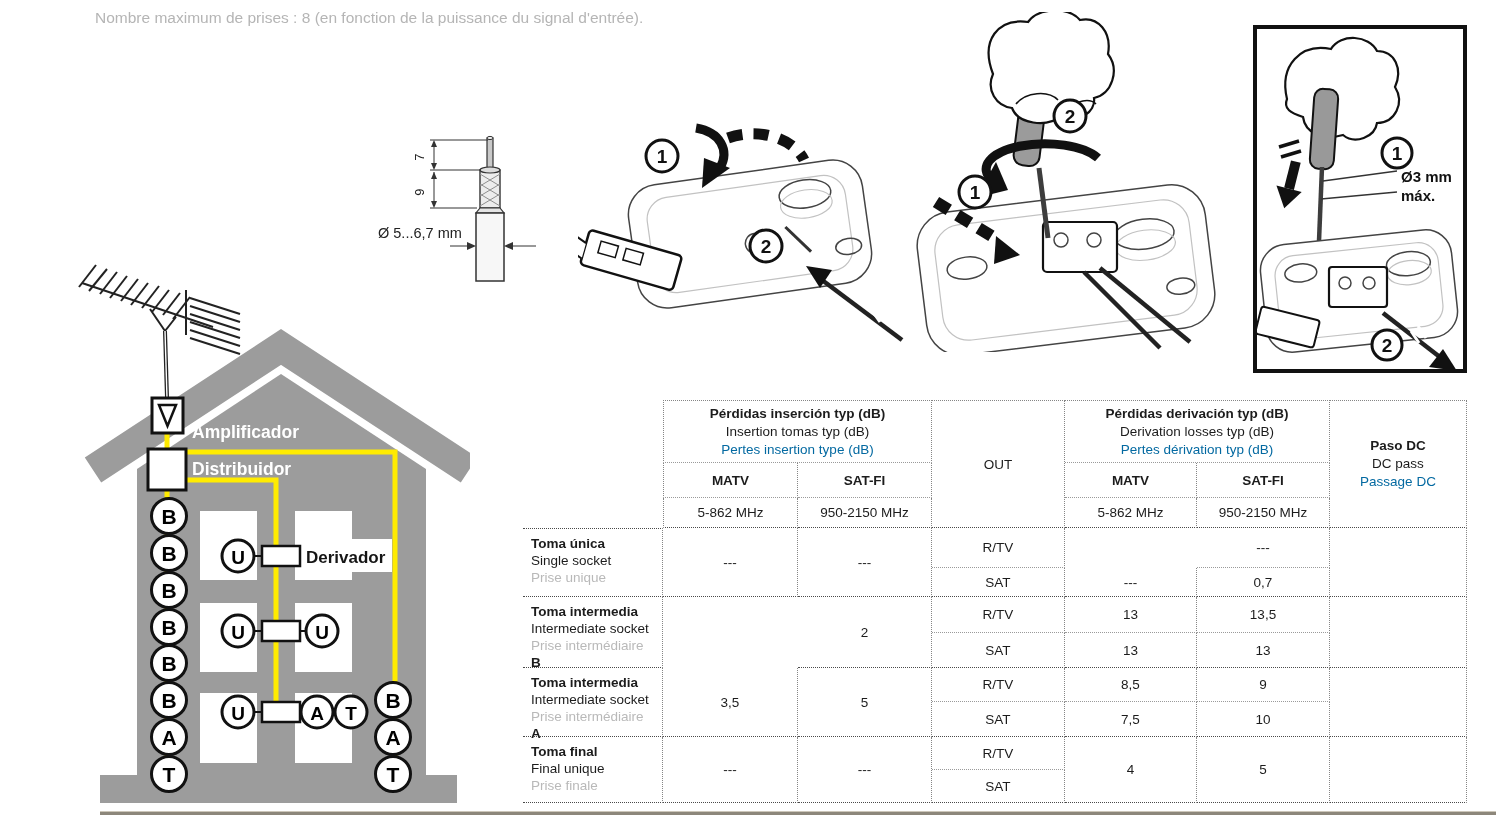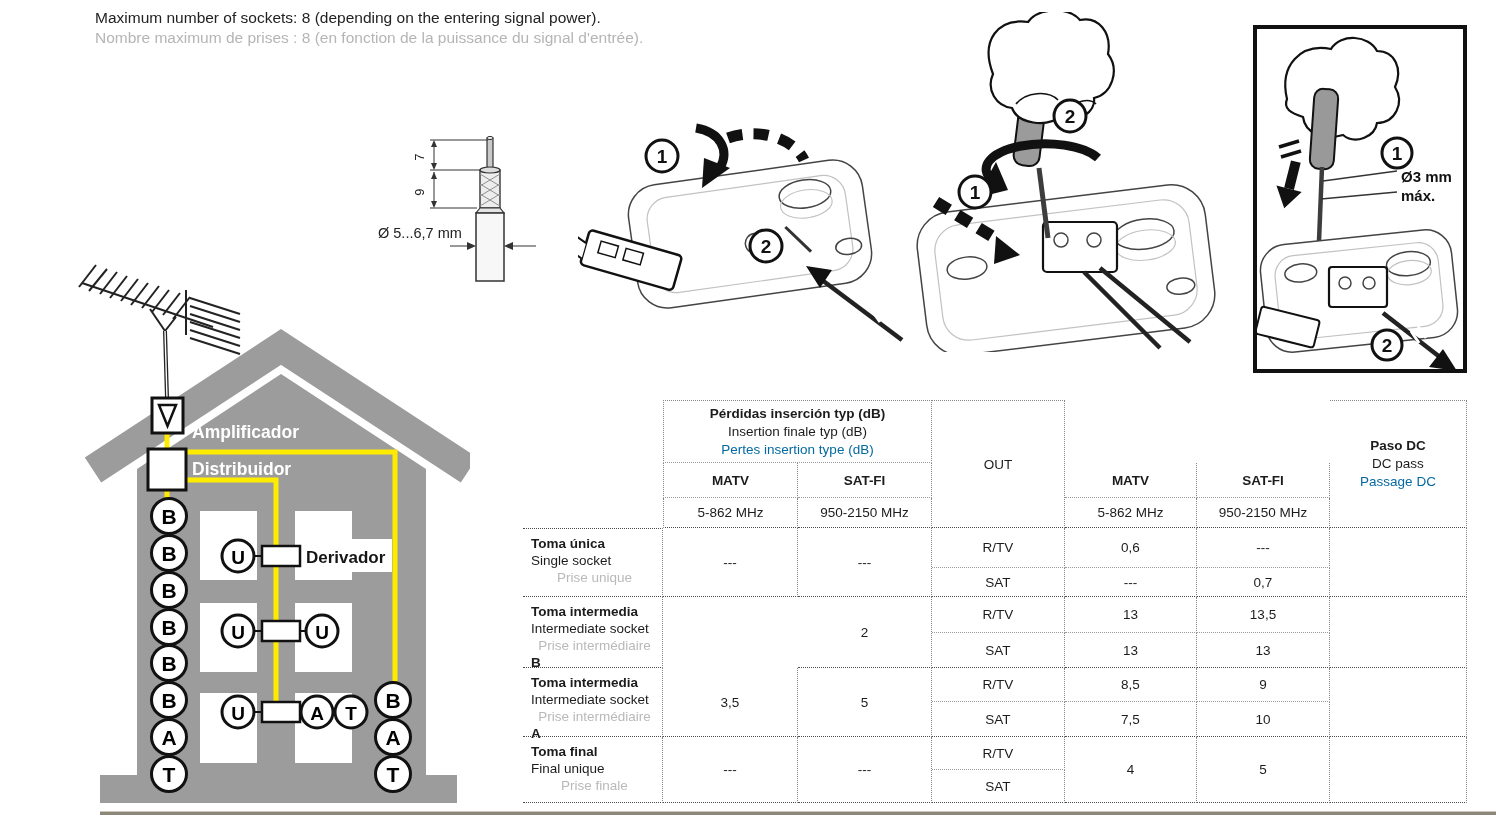--- a/index.html
+++ b/index.html
@@ -27,37 +27,36 @@
   .bl{border-left:1px dotted #858585;}
   .bb{border-bottom:1px dotted #9a9a9a;}
   .bbd{border-bottom:1px dotted #4a4a4a;}
   .bt{border-top:1px dotted #858585;}
   .btd{border-top:1px dotted #4a4a4a;}
   .g3 div{line-height:18px;}
   .g3 .es{font-weight:bold;}
   .g3 .fr{color:#0369a1;}
   .lblcell{display:block;text-align:left;padding:6px 4px 0 8px;line-height:17px;}
   .lblcell .es{font-weight:bold;}
-  .lblcell .fr{color:#b9b9b9;text-align:center;}
+  .lblcell .fr{color:#b9b9b9;}
   .lblcell .sfx{font-weight:600;}
   .hbold{font-weight:bold;}
   
   .rule{left:100px;top:811px;width:1396px;height:3px;background:#8d877b;border-top:1px solid #cdc7ba;}
   
   .frame{left:1253px;top:25px;width:206px;height:340px;border:4px solid #111;background:#fff;}
   svg text{font-family:"Liberation Sans",sans-serif;}
   .stepnum{font-size:19px;font-weight:bold;fill:#111;}
   .line-art{stroke:#444;fill:none;stroke-width:1.5;}
   .line-art2{stroke:#c2c2c2;fill:none;stroke-width:1.2;}
 </style>
 </head>
 <body>
 
 <div class="abs intro">
-  <div class="en">Maximum number of sockets: 8 (depending on the entering signal power).</div>
   <div class="fr">Nombre maximum de prises : 8 (en fonction de la puissance du signal d'entrée).</div>
 </div>
 
 <svg class="abs" style="left:378px;top:128px" width="185" height="155" viewBox="0 0 185 155">
 
   <rect x="109" y="10" width="6" height="32" fill="#c9c9c9" stroke="#333" stroke-width="1.2"></rect>
   <ellipse cx="112" cy="10" rx="3" ry="1.6" fill="#eee" stroke="#333" stroke-width="1"></ellipse>
   <rect x="102" y="42" width="20" height="38" fill="#ededed" stroke="#333" stroke-width="1.4"></rect>
   <ellipse cx="112" cy="42" rx="10" ry="3" fill="#ddd" stroke="#333" stroke-width="1.2"></ellipse>
   <g stroke="#8f8f8f" stroke-width="1">
@@ -319,25 +318,30 @@
       <text x="317" y="720" font-size="19">A</text>
     <circle cx="351" cy="712" r="16" fill="#fff" stroke="#111" stroke-width="3"></circle>
       <text x="351" y="720" font-size="19">T</text>
   </g>
 </svg>
 
 <div class="abs tbl">
 
   <div class="cell g3 bt bl br bb" style="grid-column:2/span 2;grid-row:1">
     <div class="es">Pérdidas inserción typ (dB)</div>
-    <div class="en">Insertion finale  typ (dB)</div>
+    <div class="en">Insertion tomas  typ (dB)</div>
     <div class="fr">Pertes insertion type (dB)</div>
   </div>
   <div class="cell bt br bbd" style="grid-column:4;grid-row:1/span 3">
     <div>OUT</div>
+  </div>
+  <div class="cell g3 bt br bb" style="grid-column:5/span 2;grid-row:1">
+    <div class="es">Pérdidas derivación typ (dB)</div>
+    <div class="en">Derivation losses  typ (dB)</div>
+    <div class="fr">Pertes dérivation typ (dB)</div>
   </div>
   <div class="cell g3 bt br bbd" style="grid-column:7;grid-row:1/span 3">
     <div class="es">Paso DC</div>
     <div class="en">DC pass</div>
     <div class="fr">Passage DC</div>
   </div>
   <div class="cell hbold bl br bb" style="grid-column:2;grid-row:2">MATV</div>
   <div class="cell hbold br bb" style="grid-column:3;grid-row:2">SAT-FI</div>
   <div class="cell hbold br bb" style="grid-column:5;grid-row:2">MATV</div>
   <div class="cell hbold br bb" style="grid-column:6;grid-row:2">SAT-FI</div>
@@ -348,21 +352,20 @@
 
   <div class="lblcell btd br bbd" style="grid-column:1;grid-row:4/span 2">
     <div class="es">Toma única</div>
     <div class="en">Single socket</div>
     <div class="fr">Prise unique</div>
   </div>
   <div class="cell br bbd" style="grid-column:2;grid-row:4/span 2">---</div>
   <div class="cell br bbd" style="grid-column:3;grid-row:4/span 2">---</div>
   <div class="cell br bb" style="grid-column:4;grid-row:4">R/TV</div>
   <div class="cell br bbd" style="grid-column:4;grid-row:5">SAT</div>
-  <div class="cell br bb" style="grid-column:5;grid-row:4">0,6</div>
   <div class="cell br bbd" style="grid-column:5;grid-row:5">---</div>
   <div class="cell br bb" style="grid-column:6;grid-row:4">---</div>
   <div class="cell br bbd" style="grid-column:6;grid-row:5">0,7</div>
   <div class="cell br bbd" style="grid-column:7;grid-row:4/span 2"></div>
 
   <div class="lblcell br bbd" style="grid-column:1;grid-row:6/span 2">
     <div class="es">Toma intermedia</div>
     <div class="en">Intermediate socket</div>
     <div class="fr">Prise intermédiaire</div>
     <div class="sfx">B</div>

